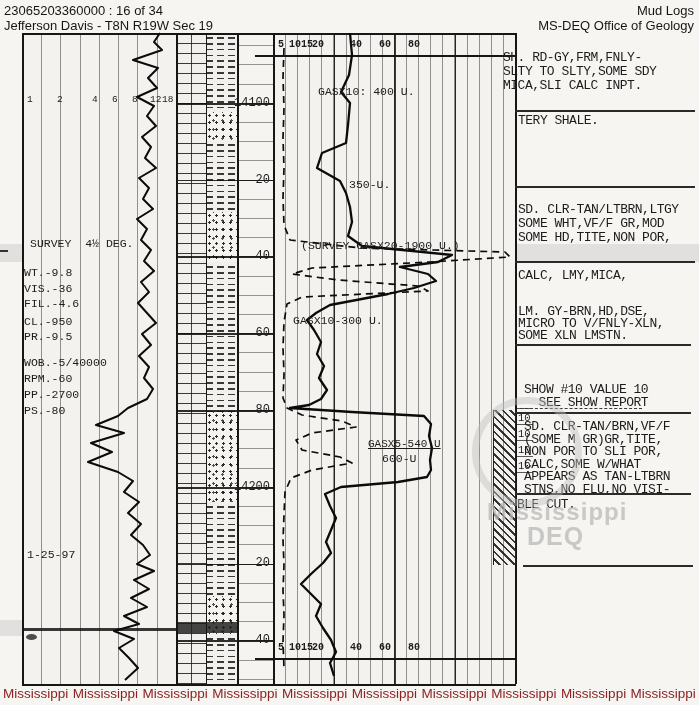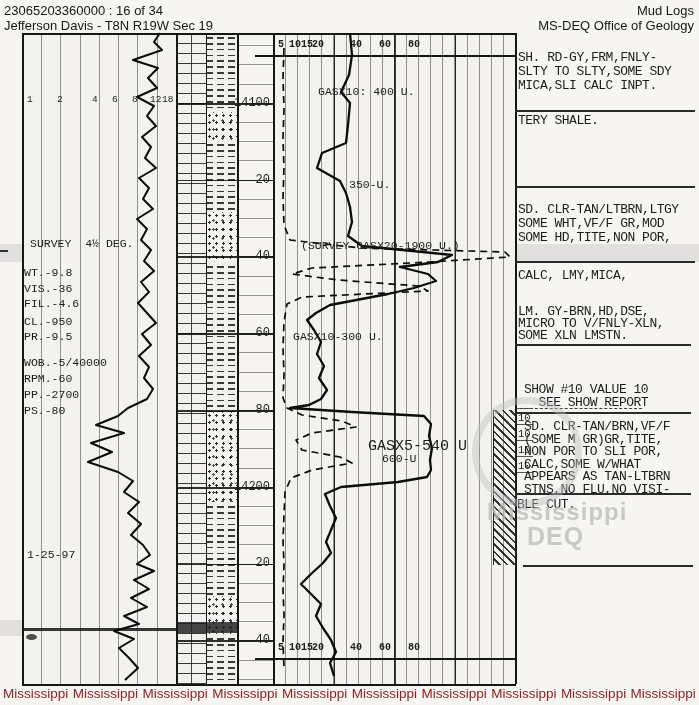--- a/index.html
+++ b/index.html
@@ -167,30 +167,30 @@
 <span class="abs tw nowrap" style="left:24px;top:330px;font-size:11.5px;">PR.-9.5</span>
 <span class="abs tw nowrap" style="left:24px;top:356px;font-size:11.5px;">WOB.-5/40000</span>
 <span class="abs tw nowrap" style="left:24px;top:372px;font-size:11.5px;">RPM.-60</span>
 <span class="abs tw nowrap" style="left:24px;top:388px;font-size:11.5px;">PP.-2700</span>
 <span class="abs tw nowrap" style="left:24px;top:404px;font-size:11.5px;">PS.-80</span>
 <span class="abs tw nowrap" style="left:27px;top:548px;font-size:11.5px;">1-25-97</span>
 
 <span class="abs tw nowrap" style="left:318px;top:85px;font-size:11.5px;">GASX10: 400 U.</span>
 <span class="abs tw nowrap" style="left:349px;top:178px;font-size:11.5px;">350-U.</span>
 <span class="abs tw nowrap" style="left:301px;top:239px;font-size:11.5px;">(SURVEY GASX20-1900 U.)</span>
-<span class="abs tw nowrap" style="left:293px;top:314px;font-size:11.5px;margin-top:16px;">GASX10-300 U.</span>
-<span class="abs tw nowrap" style="left:368px;top:438px;font-size:15px;">GASX5-540 U</span>
+<span class="abs tw nowrap" style="left:293px;top:314px;font-size:11.5px;">GASX10-300 U.</span>
+<span class="abs tw nowrap" style="left:368px;top:438px;font-size:11px;text-decoration:underline;">GASX5-540 U</span>
 <span class="abs tw nowrap" style="left:382px;top:452px;font-size:11.5px;">600-U</span>
 
 <span class="abs tw" style="left:518px;top:412px;font-size:10.5px;">10</span>
 <span class="abs tw" style="left:518px;top:428px;font-size:10.5px;">10</span>
 <span class="abs tw" style="left:518px;top:444px;font-size:10.5px;">10</span>
 <span class="abs tw" style="left:518px;top:460px;font-size:10.5px;">10</span>
 
-<div class="abs tw desc" style="left:518px;top:51px;line-height:14px;">
+<div class="abs tw desc" style="left:503px;top:51px;line-height:14px;">
   <div>SH. RD-GY,FRM,FNLY-</div>
   <div>SLTY TO SLTY,SOME SDY</div>
   <div>MICA,SLI CALC INPT.</div>
 </div>
 <div class="abs tw desc" style="left:518px;top:113px;">TERY SHALE.</div>
 <div class="abs tw desc" style="left:518px;top:203px;line-height:14px;">
   <div>SD. CLR-TAN/LTBRN,LTGY</div>
   <div>SOME WHT,VF/F GR,MOD</div>
   <div>SOME HD,TITE,NON POR,</div>
 </div>

